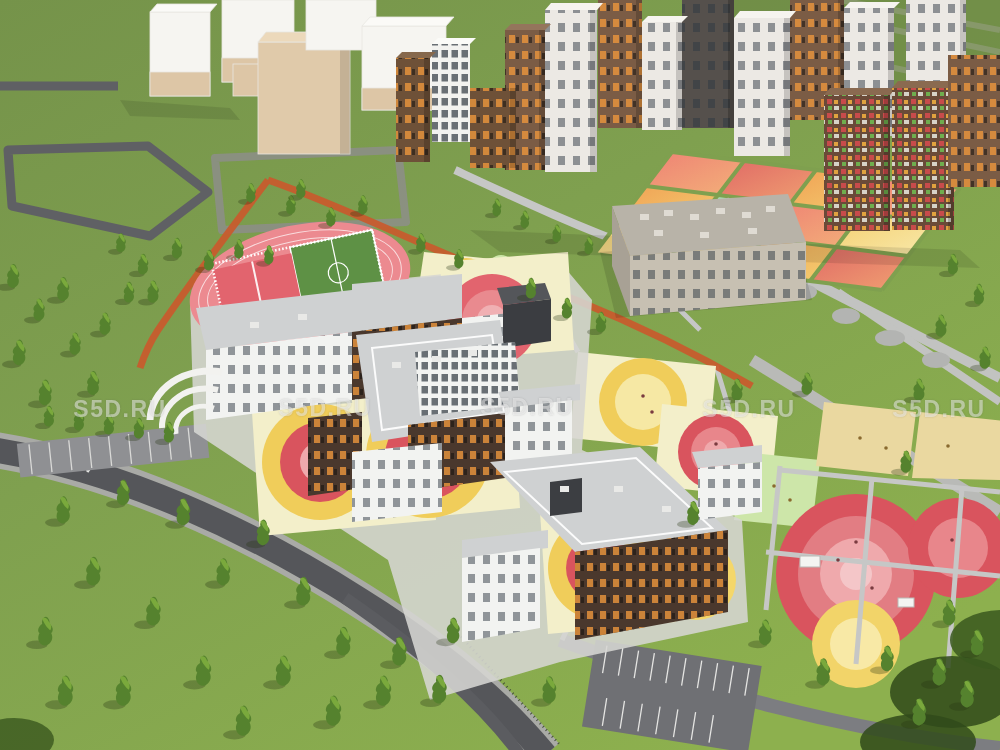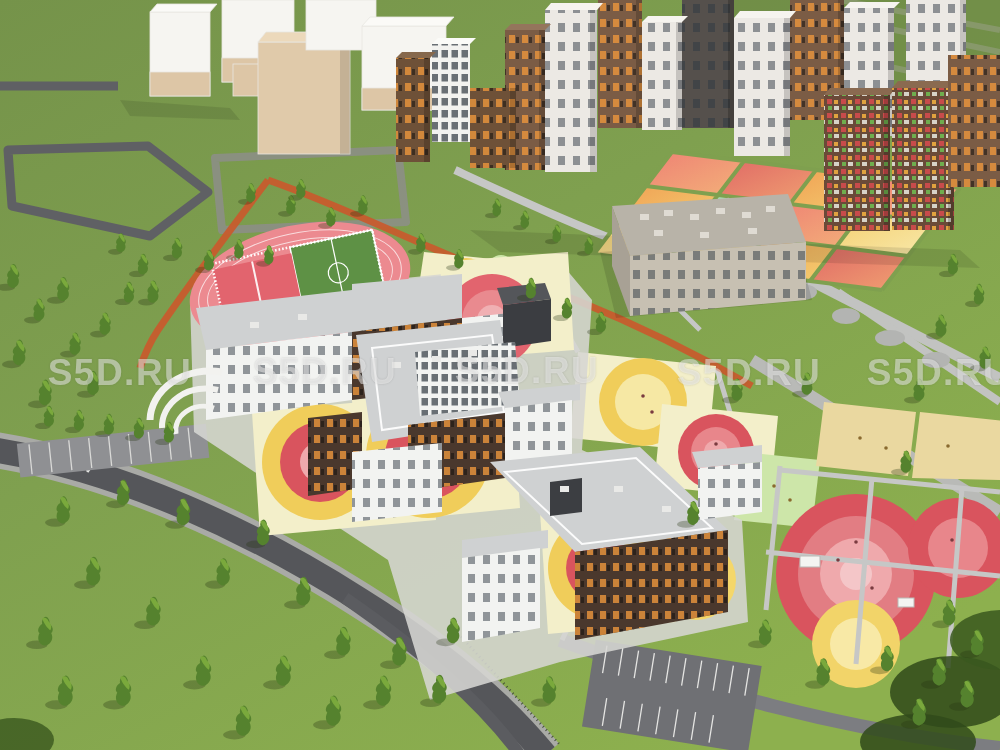--- a/index.html
+++ b/index.html
@@ -1,22 +1,22 @@
 <!DOCTYPE html>
 <html style="--grass_dark: #75934a; --grass_mid: #7fa04f; --grass_bright: #8db04e; --grass_dull: #6d8a46; --road_dark: #55565a; --road_mid: #7c7d81; --path_light: #c6c7c6; --sidewalk: #a9aaa6; --concrete: #d8d8d5; --track_pink: #ec8a90; --court_red: #e2646e; --pitch_green: #5e9145; --play_yellow: #f0cd5a; --play_yellow_pale: #f6e8a4; --play_red: #d9545e; --play_pink: #efa9ac; --play_pale: #f3efca; --play_sand: #ead8a0; --play_mint: #cde6a9; --play_orange: #f0a155; --play_salmon: #ee8274; --facade_white: #f2f3f1; --facade_brown: #4a382d; --facade_brown2: #6e5138; --window_orange: #e09040; --roof_gray: #cfd1d2; --graphite: #3b3d41; --massing_white: #f6f5f1; --massing_beige: #ddc6a6; --jog_orange: #c95a2d;"><head>
 <meta charset="utf-8">
 <style>
   html,body{margin:0;padding:0;background:#222;}
   .stage{position:relative;width:1000px;height:750px;overflow:hidden;
          font-family:"Liberation Sans",sans-serif;}
   .stage svg{position:absolute;inset:0;display:block;}
   .wm{position:absolute;width:190px;height:34px;line-height:34px;text-align:center;
-      font-size:37px;font-weight:bold;letter-spacing:1.5px;
+      font-size:23px;font-weight:bold;letter-spacing:1.5px;
       color:rgba(255,255,255,0.47);text-shadow:0 0 2px rgba(80,80,80,0.25);
-      pointer-events:none;user-select:none;}
+      pointer-events:none;user-select:none;margin-top:36px;}
 </style>
 </head>
 <body>
 
 <div class="stage">
 <svg viewBox="0 0 1000 750" width="1000" height="750">
   <defs>
     <linearGradient id="lawn" x1="0" y1="0" x2="0.7" y2="1">
       <stop offset="0" style="stop-color:var(--grass_dark,#75934a)"></stop>
       <stop offset="0.45" style="stop-color:var(--grass_mid,#7fa04f)"></stop>

